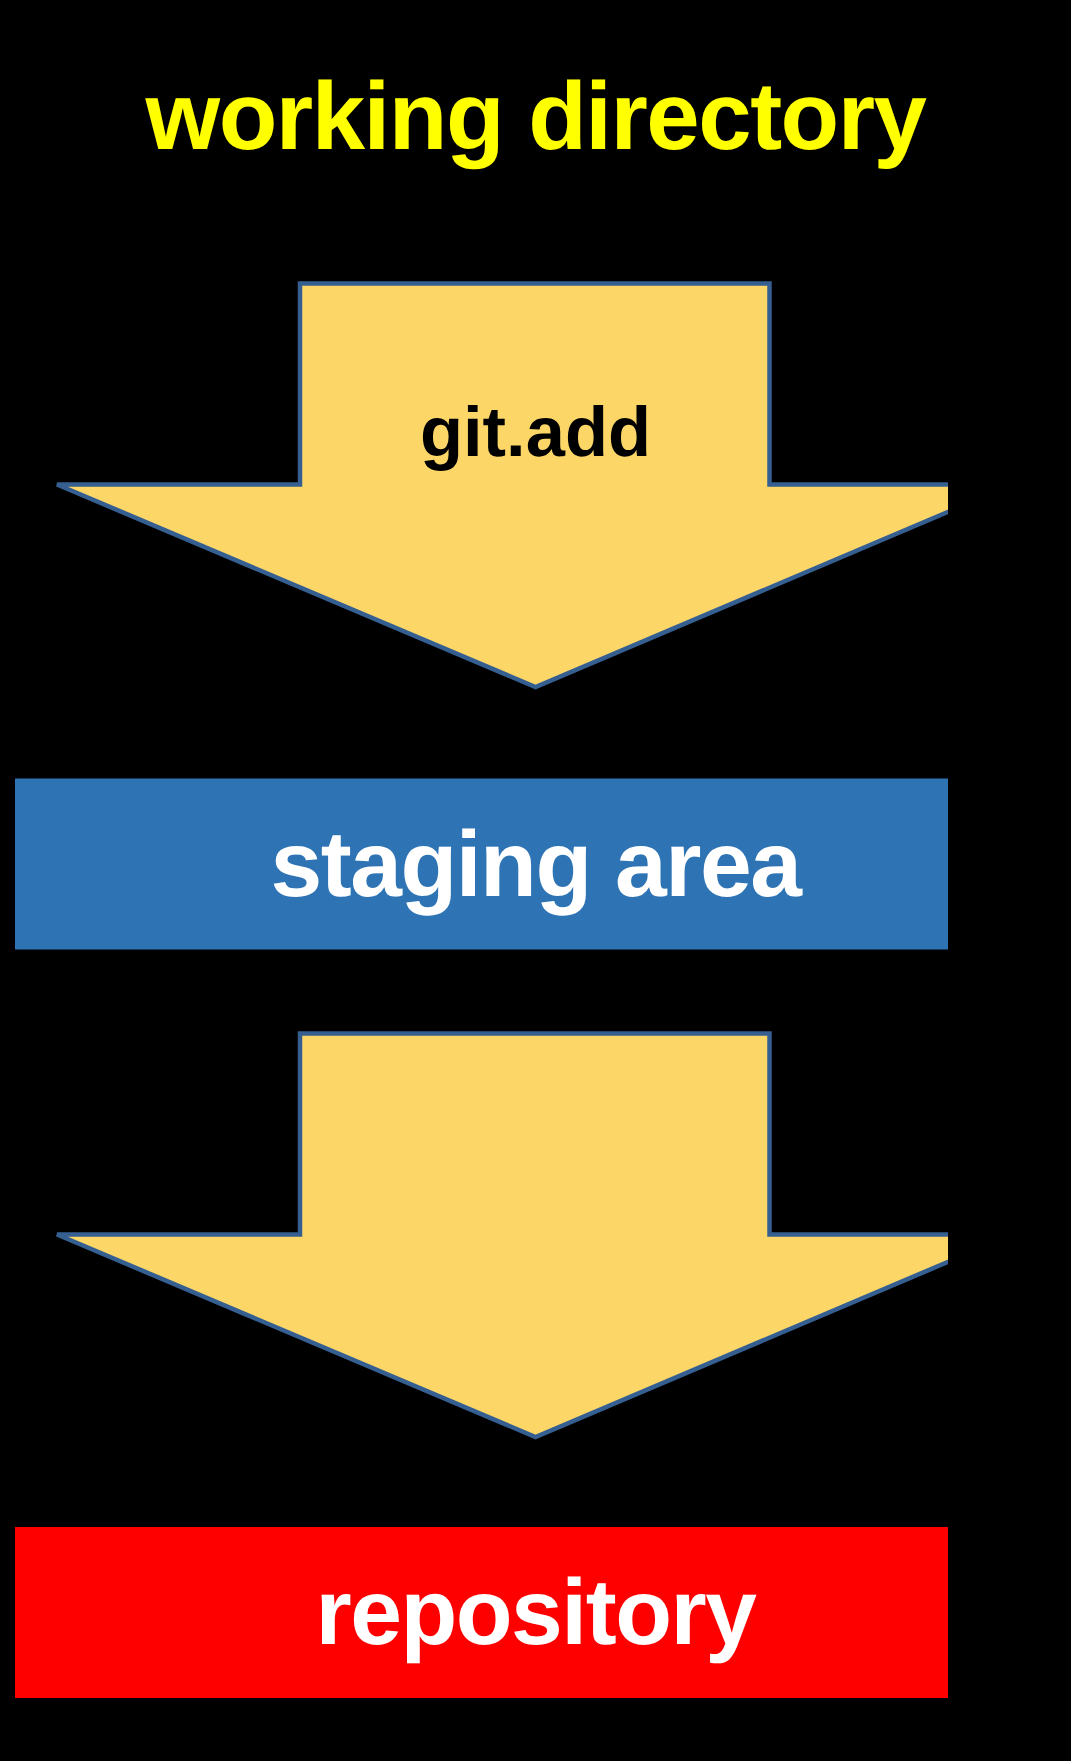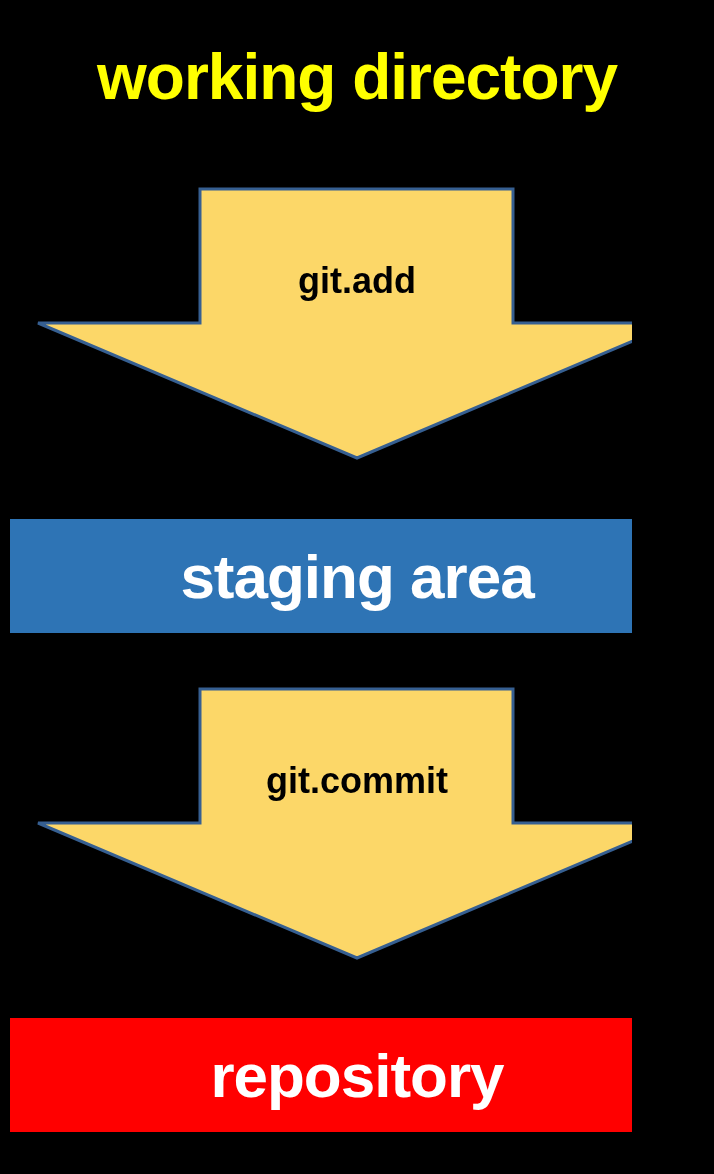--- a/index.html
+++ b/index.html
@@ -33,21 +33,21 @@
     height: 276px;
     display: block;
   }
   #arrow1-svg { top: 186px; }
   #arrow2-svg { top: 686px; }
   .arrow-label {
     position: absolute;
     left: 0;
     width: 714px;
     text-align: center;
-    font-size: 36px;
+    font-size: 47px;
     font-weight: bold;
     color: var(--arrow-text, #000);
   }
   #arrow1-label { top: 260px; }
   #arrow2-label { top: 760px; }
   .band {
     position: absolute;
     left: 10px;
     width: 694px;
     height: 114px;
@@ -81,19 +81,18 @@
   </svg>
   <div id="arrow1-label" class="arrow-label">git.add</div>
 
   <div id="staging-band" class="band">
     <span>staging area</span>
   </div>
 
   <svg id="arrow2-svg" class="arrow-svg" viewBox="0 0 714 276">
     <polygon points="200,3 513,3 513,137 675,137 357,272 38,137 200,137" stroke-width="3" fill="#FCD768" stroke="#365F91"></polygon>
   </svg>
-  <div id="arrow2-label" class="arrow-label">git.commit</div>
 
   <div id="repository-band" class="band">
     <span>repository</span>
   </div>
 
 </div>
 
 </body></html>

